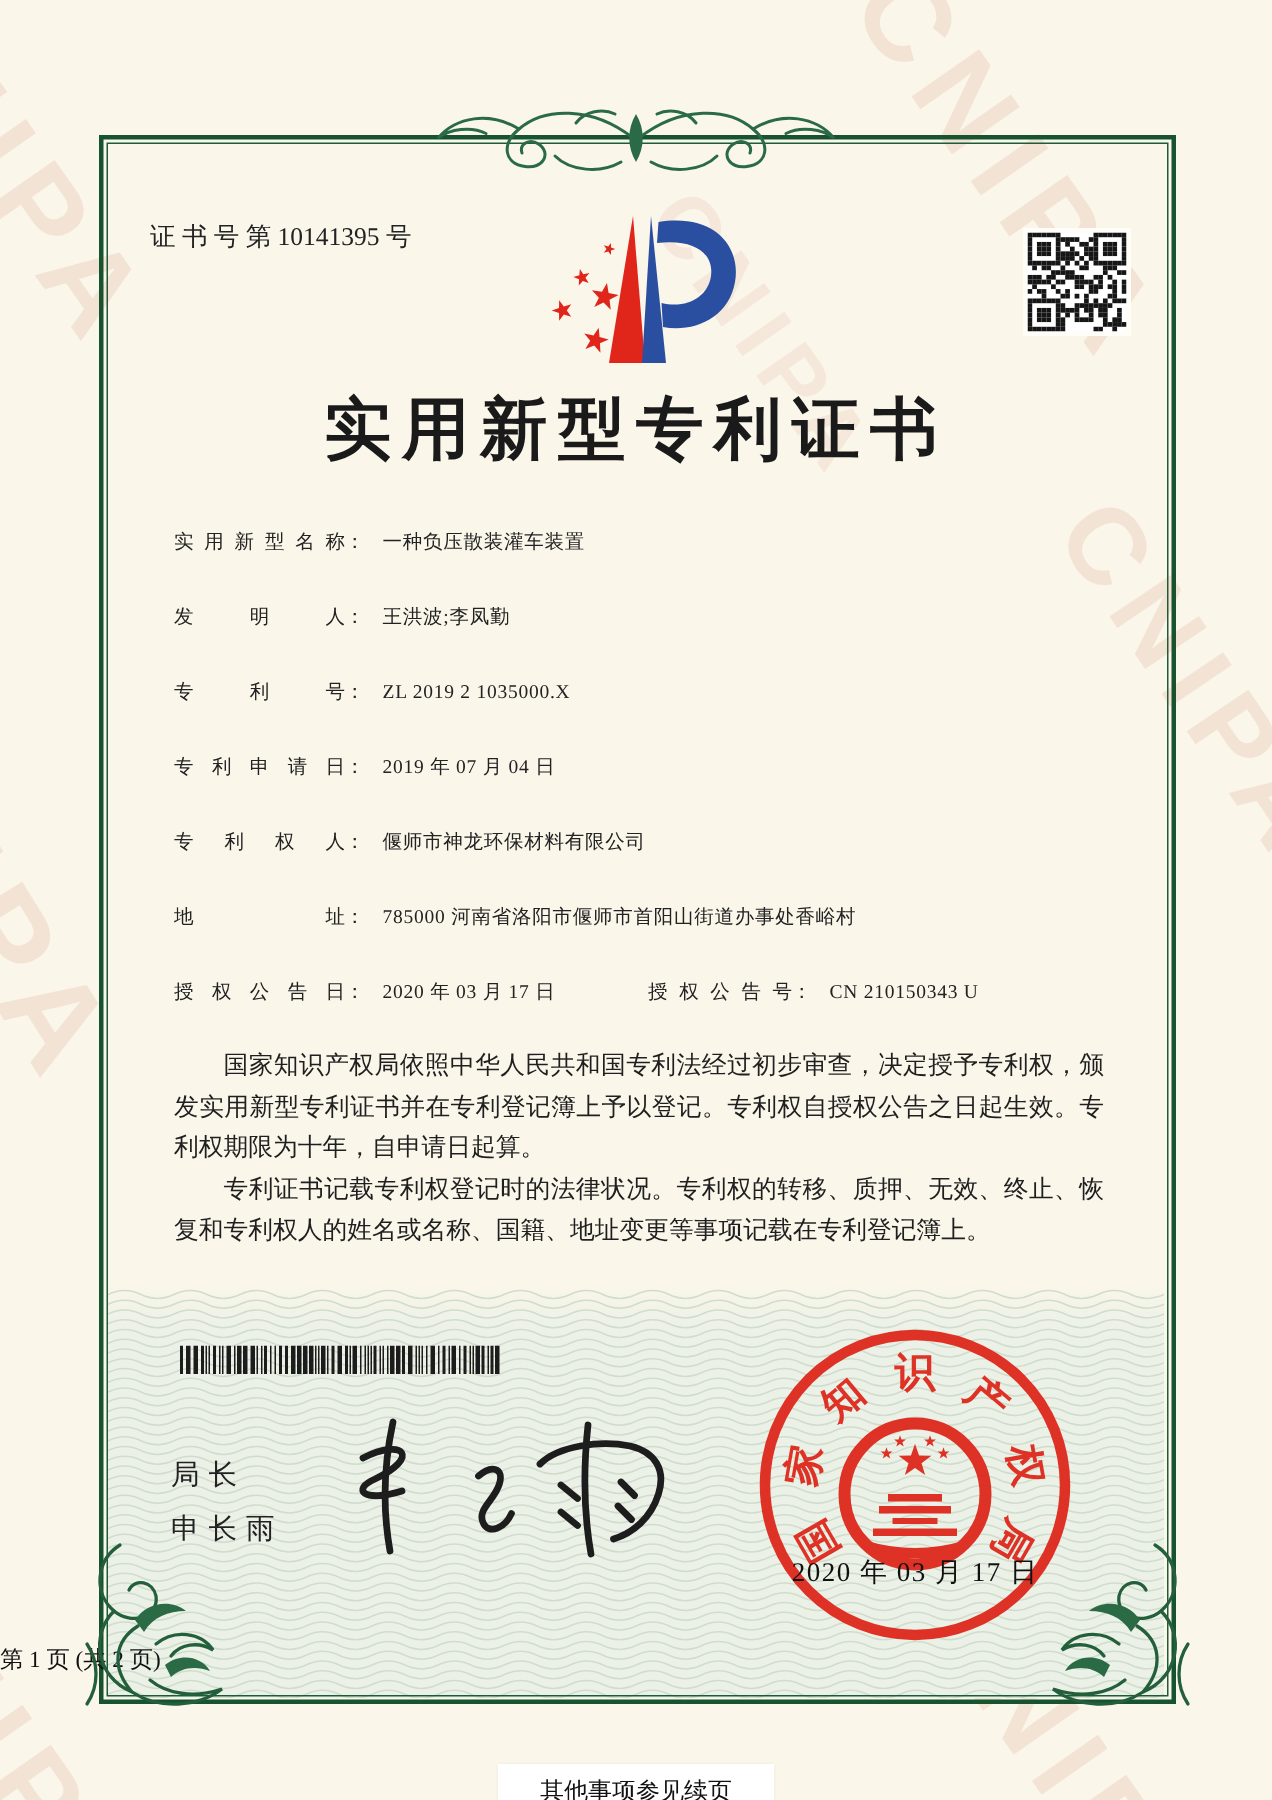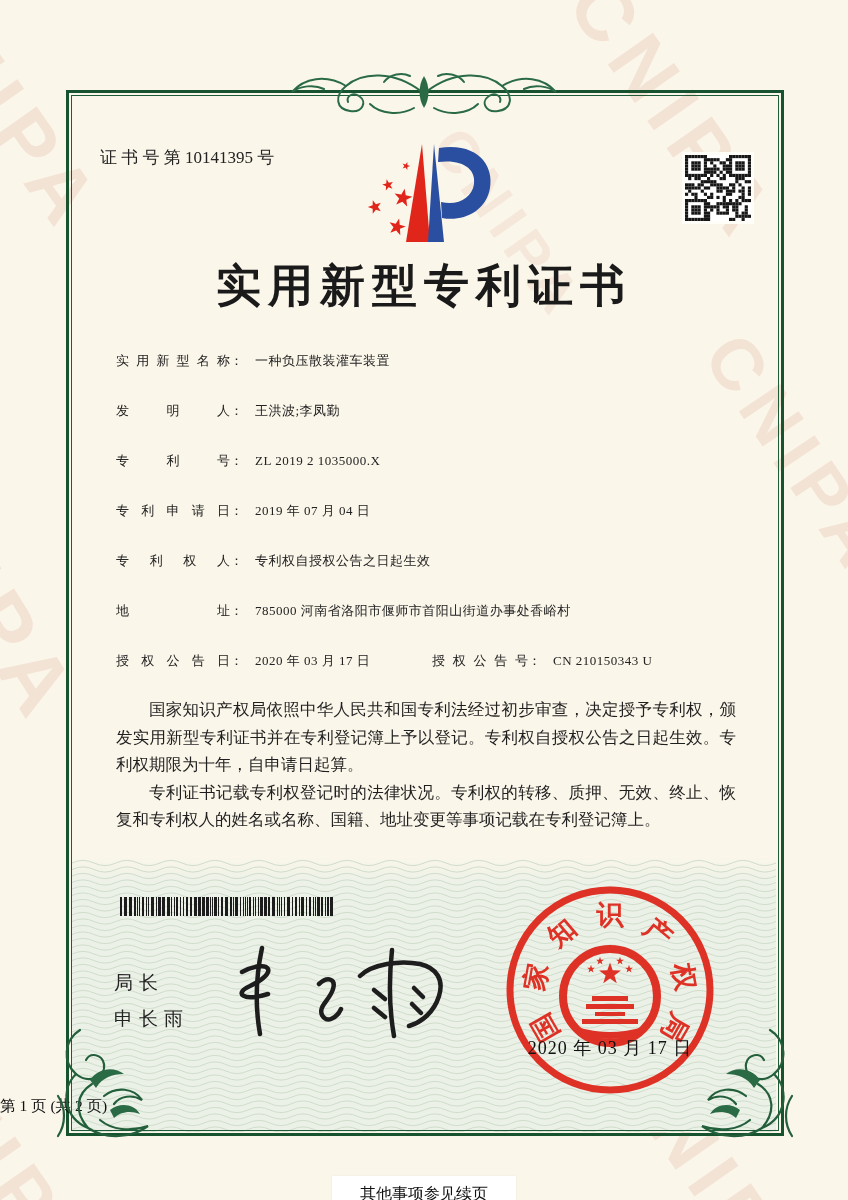--- a/index.html
+++ b/index.html
@@ -389,21 +389,21 @@
   <div class="frow">
     <span class="flabel">发明人</span><span class="fcolon">：</span><span class="fvalue">王洪波;李凤勤</span>
   </div>
   <div class="frow">
     <span class="flabel">专利号</span><span class="fcolon">：</span><span class="fvalue">ZL 2019 2 1035000.X</span>
   </div>
   <div class="frow">
     <span class="flabel">专利申请日</span><span class="fcolon">：</span><span class="fvalue">2019 年 07 月 04 日</span>
   </div>
   <div class="frow">
-    <span class="flabel">专利权人</span><span class="fcolon">：</span><span class="fvalue">专利权自授权公告之日起生效</span>
+    <span class="flabel">专利权人</span><span class="fcolon">：</span><span class="fvalue">偃师市神龙环保材料有限公司</span>
   </div>
   <div class="frow">
     <span class="flabel">地址</span><span class="fcolon">：</span><span class="fvalue">785000 河南省洛阳市偃师市首阳山街道办事处香峪村</span>
   </div>
   <div class="frow grow">
     <span class="flabel">授权公告日</span><span class="fcolon">：</span><span class="fvalue">2020 年 03 月 17 日</span>
     <span class="grant-group2">
       <span class="flabel g2">授权公告号</span><span class="fcolon">：</span><span class="fvalue">CN 210150343 U</span>
     </span>
   </div>

